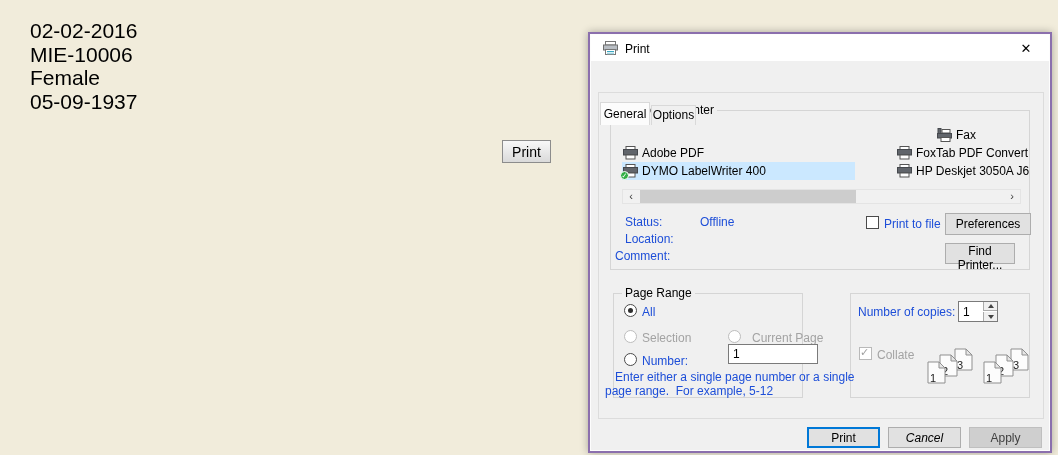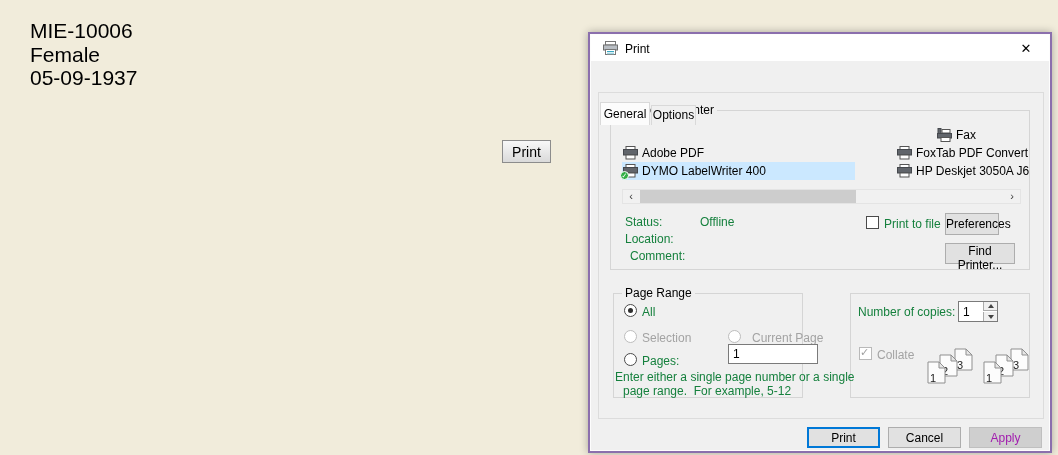--- a/index.html
+++ b/index.html
@@ -68,30 +68,30 @@
     background:#f1f1f1; border:1px solid #e4e4e4; z-index:4;
   }
   .hscroll .arrow {
     position:absolute; top:0; width:16px; height:13px; text-align:center;
     font-size:11px; line-height:12px; color:#3b3b3b; background:#f1f1f1;
   }
   .hscroll .arrow.left { left:0; }
   .hscroll .arrow.right { right:0; }
   .hscroll .thumb { position:absolute; left:17px; top:0; width:216px; height:13px; background:#cdcdcd; }
   
-  .lbl { position:absolute; z-index:4; font-size:12px; line-height:13px; color:#15803d; white-space:pre; }
+  .lbl { position:absolute; z-index:4; font-size:12px; line-height:13px; color:#1d4ed8; white-space:pre; }
   .lbl.dim { color:#a3a3a3; }
   
   .win-btn {
     position:absolute; z-index:5; background:#e1e1e1; border:1px solid #adadad;
     font-family:"Liberation Sans", sans-serif; font-size:12px; color:#000;
     text-align:center;
   }
   .win-btn.default { border:2px solid #0078d7; }
-  .win-btn.disabled { background:#cfcfcf; border-color:#bfbfbf; color:#a21caf; }
+  .win-btn.disabled { background:#cfcfcf; border-color:#bfbfbf; color:#404040; }
   
   .checkbox {
     position:absolute; z-index:4; width:13px; height:13px; background:#fff;
     border:1px solid #4a4a4a;
   }
   .checkbox.dis { border-color:#b9b9b9; }
   .checkbox .mark { position:absolute; left:0px; top:-2px; font-size:11px; color:#9f9f9f; }
   .radio {
     position:absolute; z-index:4; width:13px; height:13px; background:#fff;
     border:1px solid #4a4a4a; border-radius:50%;
@@ -124,20 +124,21 @@
   .sheet { position:absolute; width:19px; height:23px; }
   .sheet .num { position:absolute; left:3px; bottom:0px; font-size:11px; color:#222; }
   .sheet.s3 { right:0; top:0; }
   .sheet.s2 { left:12px; top:6px; }
   .sheet.s1 { left:0; top:13px; }
 </style>
 </head>
 <body>
 
 <div class="page-info">
+  <div>02-02-2016</div>
   <div>MIE-10006</div>
   <div>Female</div>
   <div>05-09-1937</div>
 </div>
 <button class="page-print-btn">Print</button>
 
 <div class="dialog">
 
   <div class="titlebar">
     <svg class="title-icon" width="17" height="16" viewBox="0 0 17 16">
@@ -218,47 +219,47 @@
 
   <div class="hscroll">
     <span class="arrow left">‹</span>
     <span class="thumb"></span>
     <span class="arrow right">›</span>
   </div>
 
   <span class="lbl" style="left:35px; top:182px;">Status:</span>
   <span class="lbl" style="left:110px; top:182px;">Offline</span>
   <span class="lbl" style="left:35px; top:199px;">Location:</span>
-  <span class="lbl" style="left:40px; top:216px;">Comment:</span>
+  <span class="lbl" style="left:25px; top:216px;">Comment:</span>
 
   <span class="checkbox" style="left:276px; top:182px;"></span>
   <span class="lbl" style="left:294px; top:184px;">Print to file</span>
 
-  <button class="win-btn" style="left:355px; top:179px; width:54px; height:22px;">Preferences</button>
+  <button class="win-btn" style="left:355px; top:179px; width:86px; height:22px;">Preferences</button>
   <button class="win-btn" style="left:355px; top:209px; width:70px; height:21px;">Find Printer...</button>
 
   <fieldset class="group" style="left:23px; top:252px; width:190px; height:112px;">
     <legend>Page Range</legend>
   </fieldset>
 
   <span class="radio sel" style="left:34px; top:270px;"></span>
   <span class="lbl" style="left:52px; top:272px;">All</span>
 
   <span class="radio dis" style="left:34px; top:296px;"></span>
   <span class="lbl dim" style="left:52px; top:298px;">Selection</span>
 
   <span class="radio dis" style="left:138px; top:296px;"></span>
   <span class="lbl dim" style="left:156px; top:298px;margin-left:6px;">Current Page</span>
 
   <span class="radio" style="left:34px; top:319px;"></span>
-  <span class="lbl" style="left:52px; top:321px;">Pages:</span>
+  <span class="lbl" style="left:52px; top:321px;">Number:</span>
   <input class="text-input" style="left: 138px; top: 310px;" value="1">
 
   <span class="lbl" style="left:25px; top:337px;">Enter either a single page number or a single</span>
-  <span class="lbl" style="left:33px; top:351px;">page range.  For example, 5-12</span>
+  <span class="lbl" style="left:15px; top:351px;">page range.  For example, 5-12</span>
 
   <fieldset class="group" style="left:260px; top:259px; width:180px; height:105px;"></fieldset>
 
   <span class="lbl" style="left:268px; top:272px;">Number of copies:</span>
   <div class="spin">
     <span class="spin-value">1</span>
     <span class="spin-btn up"></span>
     <span class="spin-btn down"></span>
   </div>
 
@@ -308,16 +309,16 @@
     <span class="sheet s1">
       <svg width="19" height="23" viewBox="0 0 19 23">
           <path d="M1 1 h11 l6 6 v15 h-17 z" fill="#fcfcfc" stroke="#8f8f8f"></path>
           <path d="M12 1 l6 6 h-6 z" fill="#e6e6e6" stroke="#8f8f8f"></path>
         </svg>
       <span class="num">1</span>
     </span>
   </div>
 
   <button class="win-btn default" style="left:217px; top:393px; width:73px; height:21px;">Print</button>
-  <button class="win-btn" style="left:298px; top:393px; width:73px; height:21px;">Cancel</button>
+  <button class="win-btn" style="left:298px; top:393px; width:73px; height:21px;font-style:italic;">Cancel</button>
   <button class="win-btn disabled" style="left:379px; top:393px; width:73px; height:21px;">Apply</button>
 
 </div>
 
 </body></html>

